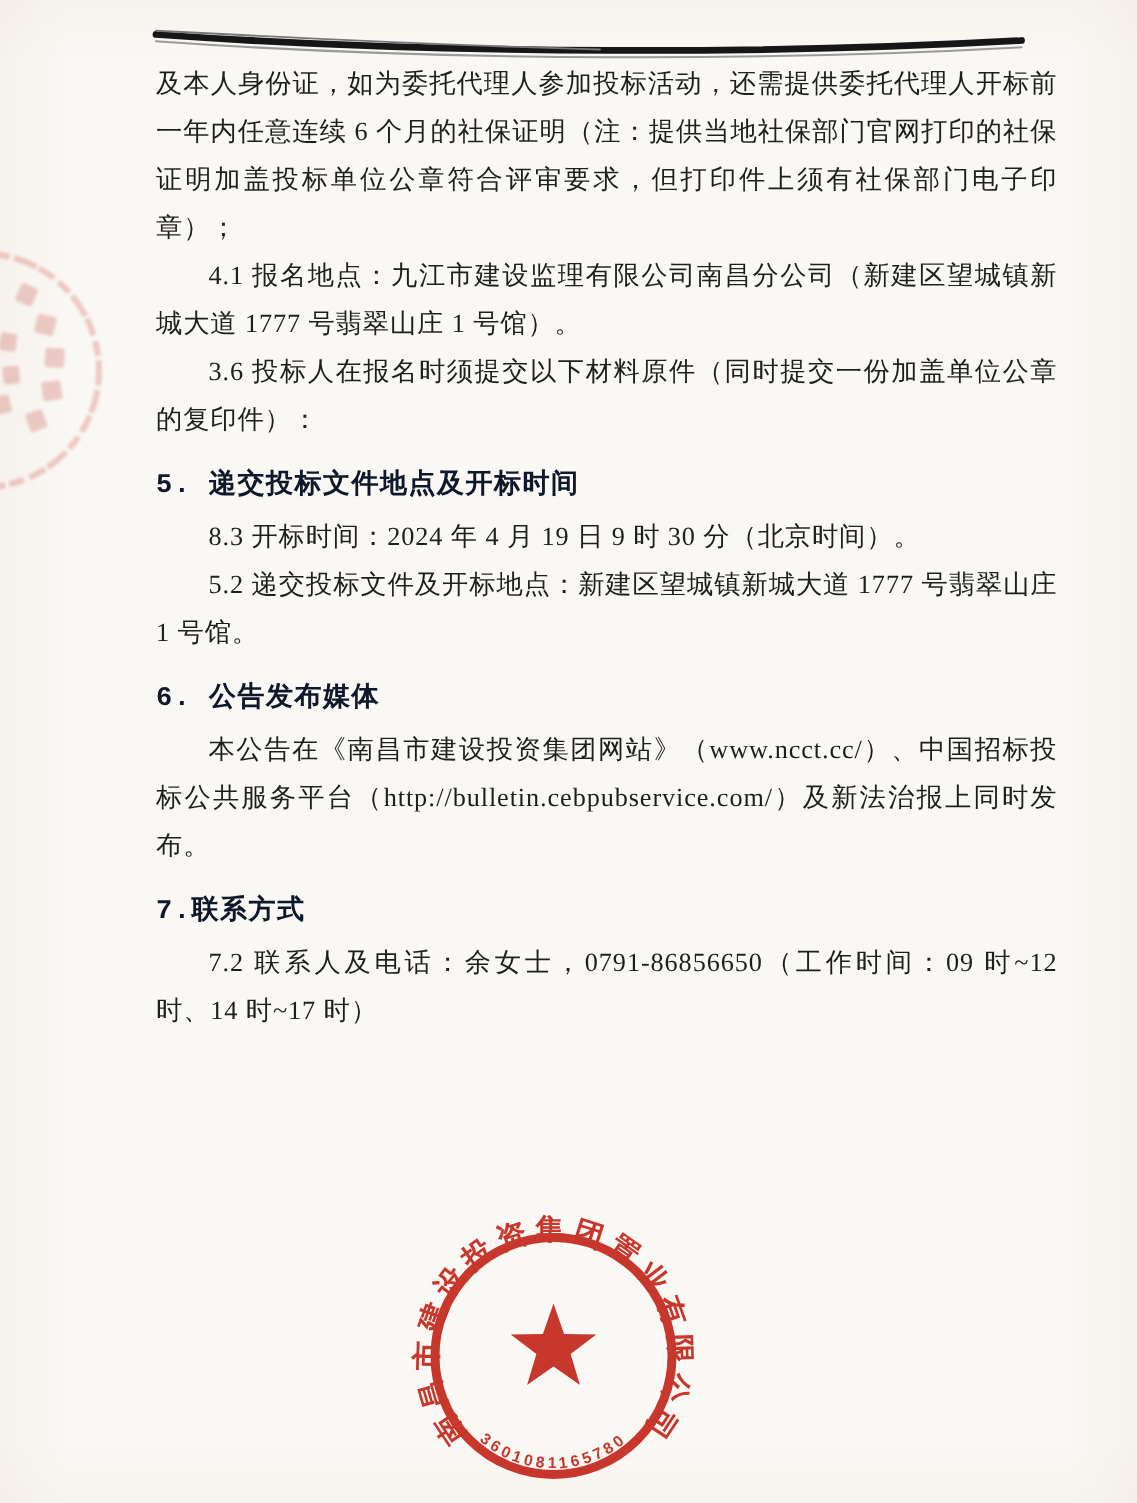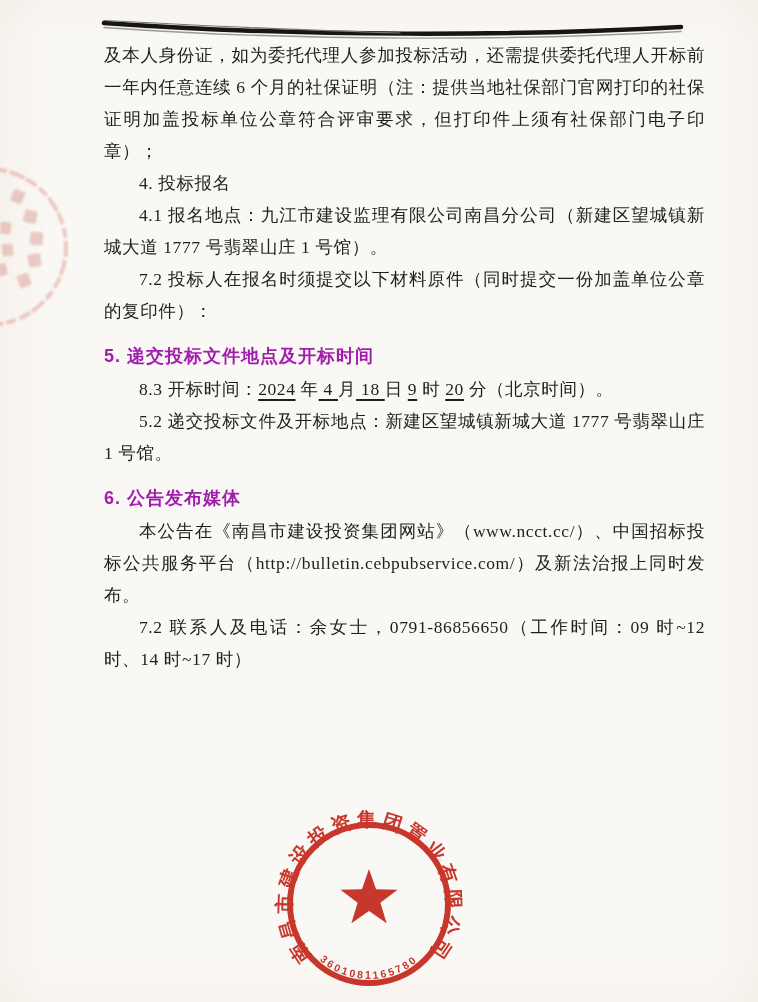--- a/index.html
+++ b/index.html
@@ -36,30 +36,29 @@
     width: 601px;
     z-index: 2;
     font-size: 17.5px;
     line-height: 32px;
     letter-spacing: 0.6px;
     text-align: justify;
   }
   .content p { margin: 0; }
   .content p.indent { text-indent: 2em; }
   .content p.heading {
-    font-family: Liberation Sans, sans-serif;
+    font-family: Liberation Mono, monospace;
     font-weight: bold;
     font-size: 18px;
-    color: #a21caf;
+    color: #0f172a;
     letter-spacing: 1px;
     margin-top: 13px;
     margin-bottom: 1px;
   }
   .content span.u {
-    text-decoration: underline;
     text-underline-offset: 4px;
     text-decoration-thickness: 1.5px;
   }
   
   .seal-svg {
     position: absolute;
     left: 268px;
     top: 803px;
     width: 202px;
     height: 202px;
@@ -99,28 +98,28 @@
       <rect x="128" y="102" width="13" height="13" rx="2" transform="rotate(-8 134 108)"></rect>
       <rect x="118" y="122" width="12" height="13" rx="2" transform="rotate(-20 124 128)"></rect>
       <rect x="100" y="70" width="11" height="12" rx="2" transform="rotate(8 105 76)"></rect>
       <rect x="102" y="92" width="11" height="12" rx="2" transform="rotate(-6 107 98)"></rect>
       <rect x="96" y="112" width="11" height="12" rx="2" transform="rotate(-14 101 118)"></rect>
     </g>
   </svg>
 
   <div class="content">
       <p class="body">及本人身份证，如为委托代理人参加投标活动，还需提供委托代理人开标前一年内任意连续 6 个月的社保证明（注：提供当地社保部门官网打印的社保证明加盖投标单位公章符合评审要求，但打印件上须有社保部门电子印章）；</p>
-      <p class="body indent">4. 投标报名</p>
       <p class="body indent">4.1 报名地点：九江市建设监理有限公司南昌分公司（新建区望城镇新城大道 1777 号翡翠山庄 1 号馆）。</p>
-      <p class="body indent">7.2 投标人在报名时须提交以下材料原件（同时提交一份加盖单位公章的复印件）：</p>
+      <p class="body indent">3.6 投标人在报名时须提交以下材料原件（同时提交一份加盖单位公章的复印件）：</p>
       <p class="heading">5. 递交投标文件地点及开标时间</p>
-      <p class="body indent"><span>8.3 开标时间：</span><span class="u">2024</span><span> 年</span><span class="u"> 4 </span><span>月</span><span class="u"> 18 </span><span> 日 </span><span class="u">9</span><span> 时 </span><span class="u">20</span><span> 分（北京时间）。</span></p>
+      <p class="body indent"><span>8.3 开标时间：</span><span class="u">2024</span><span> 年</span><span class="u"> 4 </span><span>月</span><span class="u"> 19 </span><span> 日 </span><span class="u">9</span><span> 时 </span><span class="u">30</span><span> 分（北京时间）。</span></p>
       <p class="body indent">5.2 递交投标文件及开标地点：新建区望城镇新城大道 1777 号翡翠山庄 1 号馆。</p>
       <p class="heading">6. 公告发布媒体</p>
       <p class="body indent">本公告在《南昌市建设投资集团网站》（www.ncct.cc/）、中国招标投标公共服务平台（http://bulletin.cebpubservice.com/）及新法治报上同时发布。</p>
+      <p class="heading">7.联系方式</p>
       <p class="body indent">7.2 联系人及电话：余女士，0791-86856650（工作时间：09 时~12 时、14 时~17 时）</p>
     </div>
 
   <svg class="seal-svg" viewBox="-101 -101 202 202">
     <defs>
       <path id="seal-arc-top" d="M -63 46 A 78 78 0 1 1 63 46" fill="none"></path>
       <path id="seal-arc-bottom" d="M -52 54 A 75 75 0 0 0 52 54" fill="none"></path>
     </defs>
     <circle cx="0" cy="0" r="79" fill="none" stroke="#c8271c" stroke-width="6"></circle>
     <text font-family="Liberation Sans, DejaVu Sans, sans-serif" font-weight="bold" font-size="19.5" fill="#c8271c" letter-spacing="4.5" text-anchor="middle">

